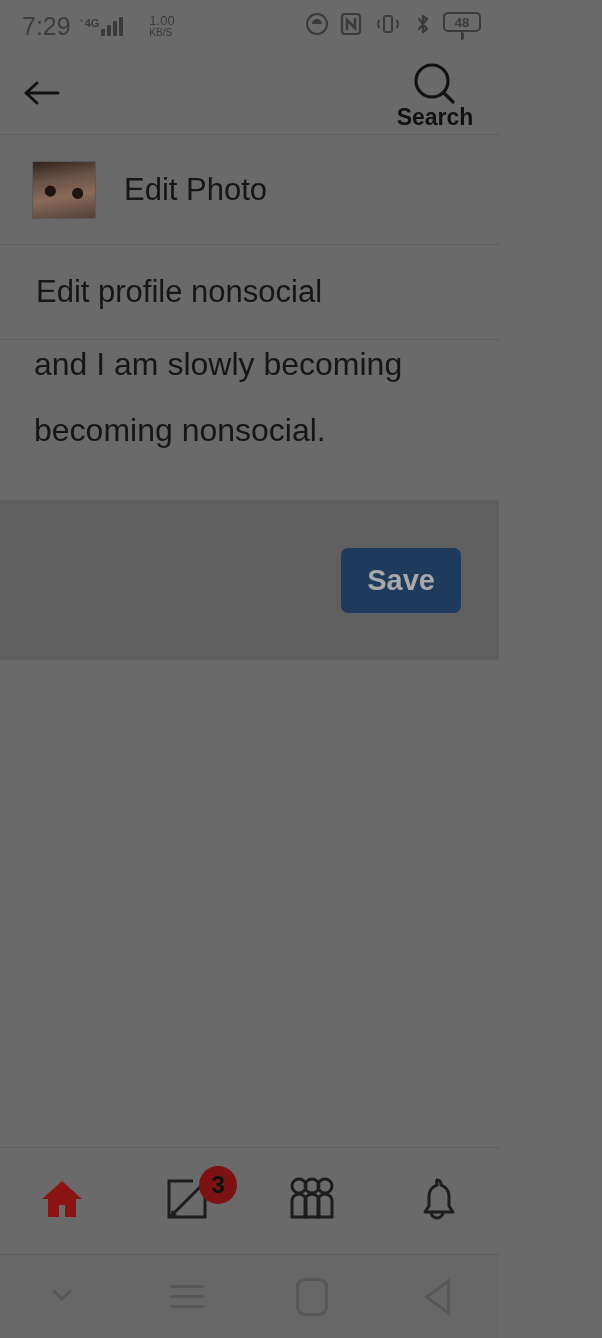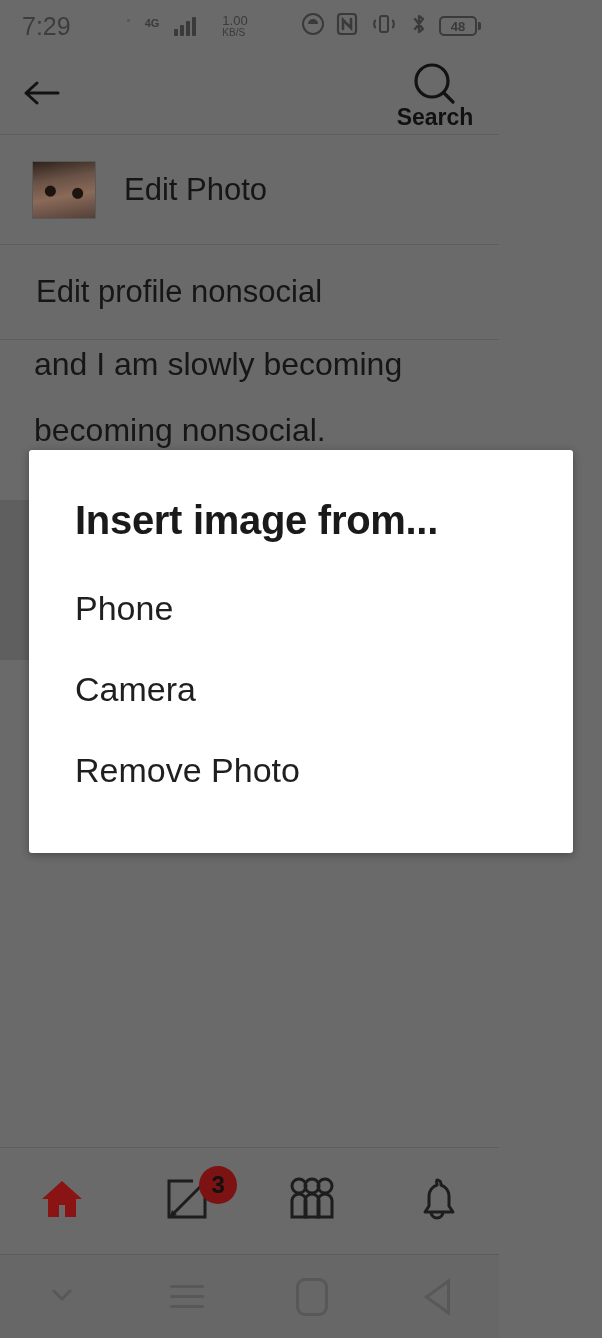--- a/index.html
+++ b/index.html
@@ -24,21 +24,21 @@
   
   .status-bar {
     height:52px;
     display:flex; align-items:center; justify-content:space-between;
     padding:0 18px 0 22px;
     background:#6a6a6a;
     color:#3a3a3a;
   }
   .status-left { display:flex; align-items:center; gap:9px; }
   .status-time { font-size:25px; color:#3d3d3d; letter-spacing:0px; }
-  .sig-wrap { display:flex; align-items:flex-end; gap:14px; position:relative;margin-left:47px; }
+  .sig-wrap { display:flex; align-items:flex-end; gap:1px; position:relative; }
   .sig-dot {
     width:3px; height:3px; background:#555; border-radius:50%;
     align-self:flex-start; margin-top:2px; margin-right:1px;
   }
   .sig-4g {
     font-size:11px; font-weight:bold; color:#3a3a3a;
     line-height:1; align-self:flex-start; margin-right:1px; margin-top:1px;
   }
   .bars { display:flex; align-items:flex-end; gap:2px; height:19px; }
   .bars i { display:block; width:4px; background:#3a3a3a; border-radius:1px; }
@@ -46,21 +46,21 @@
   .bars i:nth-child(2){height:11px;}
   .bars i:nth-child(3){height:15px;}
   .bars i:nth-child(4){height:19px;}
   .rate { line-height:1.05; margin-left:17px; color:#3a3a3a; }
   .rate .r1 { font-size:13px; display:block; }
   .rate .r2 { font-size:10px; display:block; }
 
   .status-right { display:flex; align-items:center; gap:11px; }
   .ic { display:block; }
   .battery {
-    display:flex; align-items:center;
+    display:flex; align-items:center;flex-direction:column;
   }
   .batt-body {
     width:38px; height:20px; border:2px solid #3a3a3a; border-radius:5px;
     display:flex; align-items:center; justify-content:center;
     font-size:13px; font-weight:bold; color:#3a3a3a;
   }
   .batt-cap { width:3px; height:8px; background:#3a3a3a; border-radius:0 2px 2px 0; margin-left:1px; }
 
   
   .header {
@@ -356,20 +356,14 @@
       <div class="sys-item">
         <span class="sys-home"></span>
       </div>
       <div class="sys-item">
         <span class="sys-back"></span>
       </div>
     </div>
 
   </div>
 
-  <div class="dialog">
-    <div class="dialog-title">Insert image from...</div>
-    <div class="dialog-option opt1">Phone</div>
-    <div class="dialog-option opt2">Camera</div>
-    <div class="dialog-option opt3">Remove Photo</div>
-  </div>
 
 </div>
 
 </body></html>

